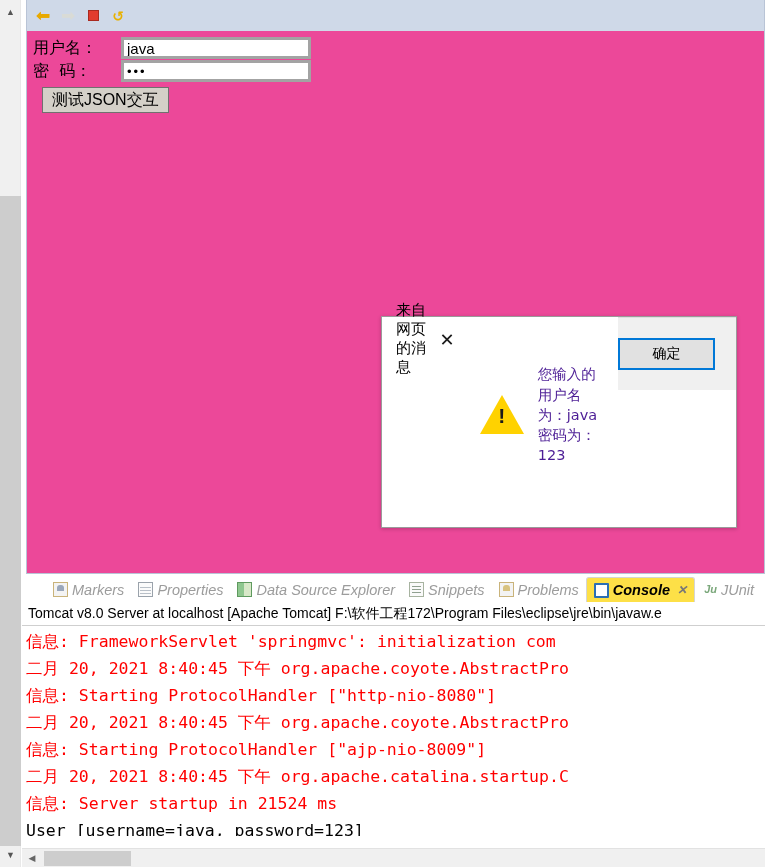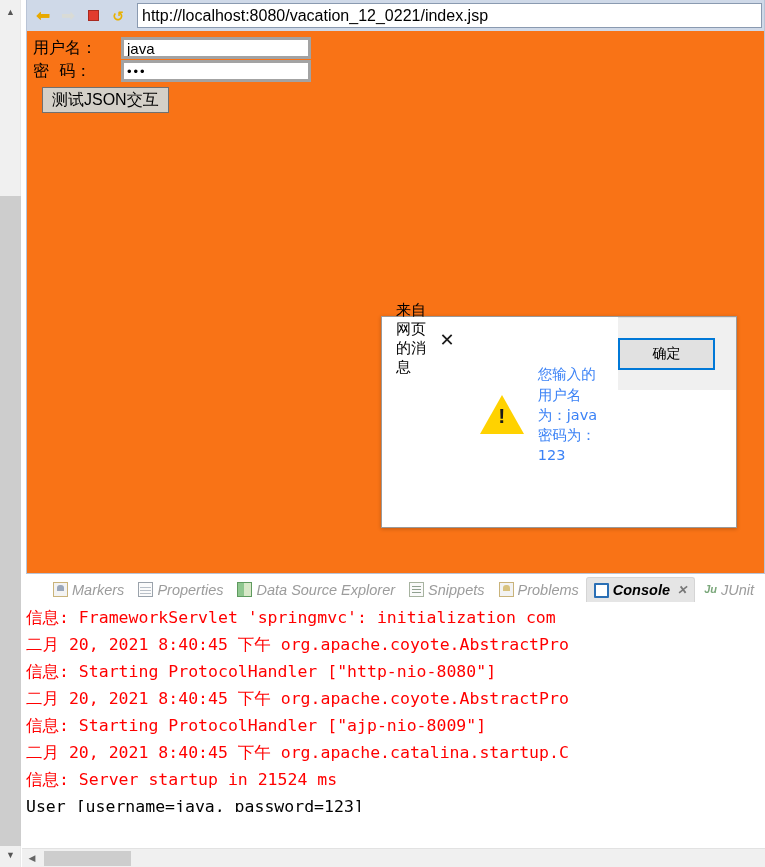--- a/index.html
+++ b/index.html
@@ -79,21 +79,21 @@
     padding: 0 4px;
     font-size: 16px;
     color: #000;
     overflow: hidden; white-space: nowrap;
     font-family: "Liberation Sans", sans-serif;
   }
 
   .page-body {
     position: relative;
     height: calc(100% - 31px);
-    background: #f97316;
+    background: #ec4899;
     padding: 6px 0 0 6px;
   }
 
   .form-row {
     display: flex; align-items: center;
     margin-bottom: 1px;
   }
   .form-label {
     font-size: 16px; color: #000;
     font-family: "DejaVu Serif", "Liberation Serif", serif;
@@ -172,21 +172,21 @@
     border-bottom: 39px solid #ffd200;
   }
   .warn-icon .bang {
     position: absolute; left: 0; top: 10px;
     width: 44px; text-align: center;
     font-size: 21px; font-weight: bold; color: #1a1a1a;
     line-height: 1;
     font-family: "Liberation Sans", sans-serif;
   }
   .dlg-msg {
-    font-size: 14.5px; color: #3b82f6;
+    font-size: 14.5px; color: #4c1d95;
     font-family: "DejaVu Sans", sans-serif;
     line-height: 1.4;
   }
   .dlg-footer {
     height: 73px;
     background: #f0f0f0;
     border-top: 1px solid #dfdfdf;
     display: flex; align-items: center; justify-content: flex-end;
     padding-right: 21px;
   }
@@ -222,21 +222,21 @@
     padding: 0 7px;
     font-size: 14.5px;
     color: #9c9c9c;
     white-space: nowrap;
     font-family: "Liberation Sans", sans-serif;
     cursor: pointer;
   }
   .vtab.active {
     color: #000;
     font-weight: bold;
-    background: #e5e5e5;
+    background: #fde047;
     border: 1px solid #d5d5d5;
     border-bottom: none;
     border-radius: 3px 3px 0 0;
   }
   .vtab .tab-close { font-size: 12px; color: #777; margin-left: 3px; }
 
   .tabicon { width: 15px; height: 15px; flex: 0 0 auto; position: relative; }
   .ti-markers { background: #f3f3f3; border: 1px solid #c9b37a; }
   .ti-markers::after { content:""; position:absolute; left:3px; top:2px; width:7px; height:6px;
                        background:#9aa7bb; border-radius:3px 3px 0 0; }
@@ -316,21 +316,20 @@
       </div>
       <div class="nav-btn">
         <span class="arrow-glyph arrow-fwd">➡</span>
       </div>
       <div class="nav-btn">
         <span class="stop-sq"></span>
       </div>
       <div class="nav-btn">
         <span class="refresh-glyph">↺</span>
       </div>
-      <div class="url-bar">http://localhost:8080/vacation_12_0221/index.jsp</div>
     </div>
 
     <div class="page-body">
       <div class="form-row">
         <span class="form-label">用户名：</span>
         <input class="txt-input" type="text" value="java" style="">
       </div>
       <div class="form-row">
         <span class="form-label">密  码：</span>
         <input class="txt-input pw" type="text" value="•••" style="">
@@ -381,20 +380,21 @@
         <div class="vtab active">
           <span class="tabicon ti-console"></span>
           <span>Console</span>
           <span class="tab-close">✕</span>
         </div>
         <div class="vtab">
           <span class="tabicon ti-junit">Ju</span>
           <span>JUnit</span>
         </div>
       </div>
+    <div class="console-head">Tomcat v8.0 Server at localhost [Apache Tomcat] F:\软件工程172\Program Files\eclipse\jre\bin\javaw.e</div>
     <div class="console-out" id="console-out">
         <div class="cline">信息: FrameworkServlet 'springmvc': initialization com</div>
         <div class="cline">二月 20, 2021 8:40:45 下午 org.apache.coyote.AbstractPro</div>
         <div class="cline">信息: Starting ProtocolHandler ["http-nio-8080"]</div>
         <div class="cline">二月 20, 2021 8:40:45 下午 org.apache.coyote.AbstractPro</div>
         <div class="cline">信息: Starting ProtocolHandler ["ajp-nio-8009"]</div>
         <div class="cline">二月 20, 2021 8:40:45 下午 org.apache.catalina.startup.C</div>
         <div class="cline">信息: Server startup in 21524 ms</div>
         <div class="cline black">User [username=java, password=123]</div>
       </div>

